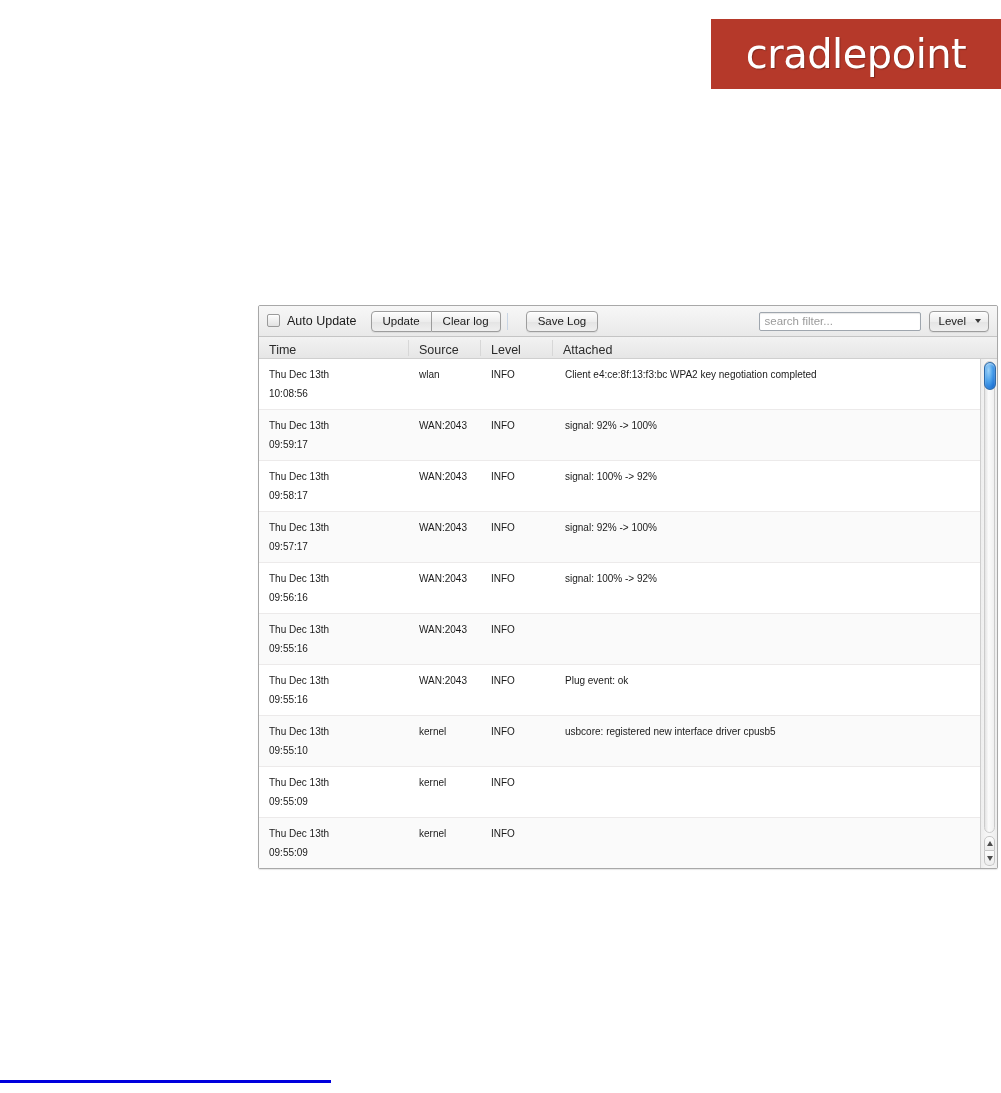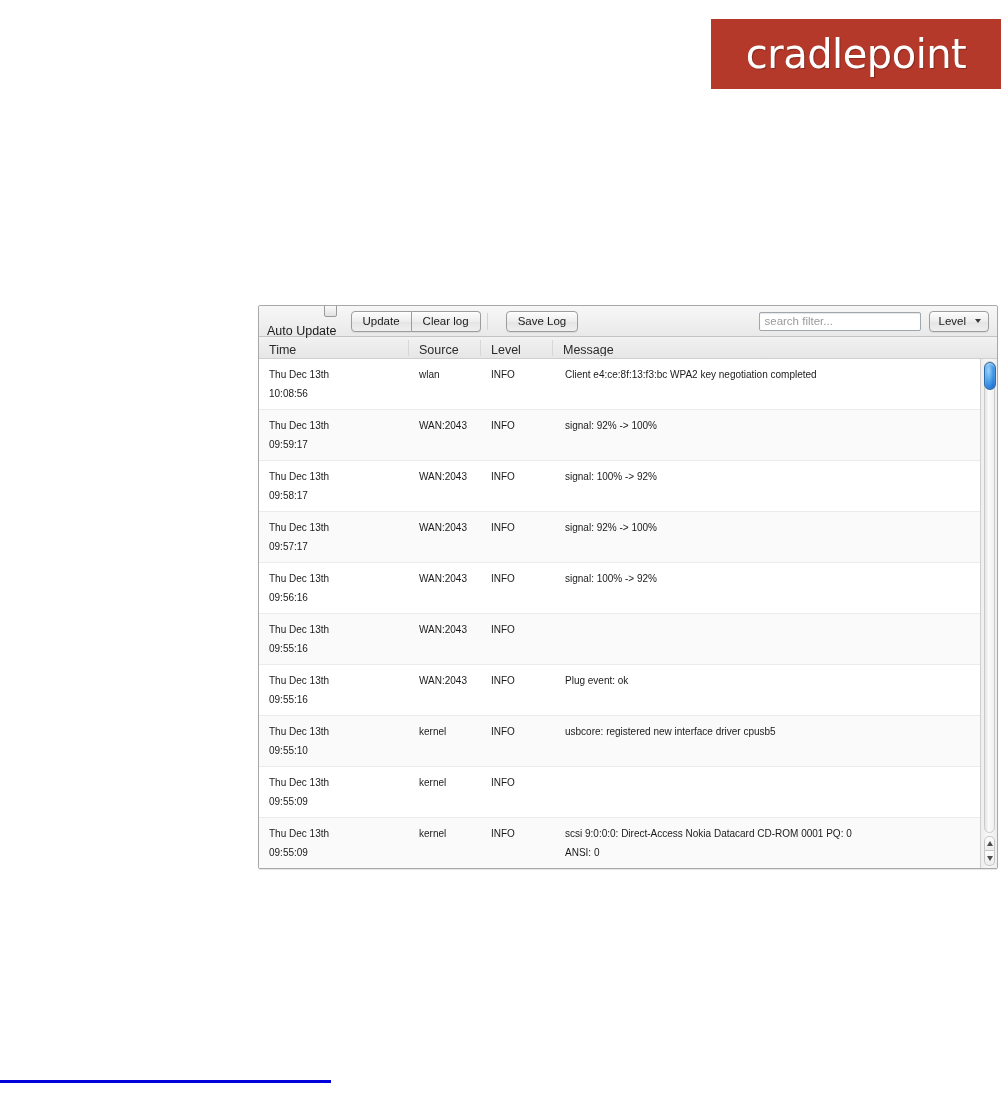--- a/index.html
+++ b/index.html
@@ -60,24 +60,23 @@
     background: linear-gradient(to bottom, #f7f7f7 0%, #e9e9e9 100%);
     border-bottom: 1px solid #c4c4c4;
     display: flex;
     align-items: center;
     padding: 0 8px;
     box-sizing: border-box;
   }
 
   .chk-wrap {
     display: flex;
-    align-items: flex-end;
+    align-items: flex-start;
     gap: 7px;
     margin-right: 14px;
-    flex-direction: column;
   }
   .checkbox {
     width: 13px;
     height: 13px;
     box-sizing: border-box;
     border: 1px solid #9a9a9a;
     border-radius: 2px;
     background: linear-gradient(to bottom, #fcfcfc 0%, #e2e2e2 100%);
     box-shadow: inset 0 1px 0 rgba(255,255,255,0.8);
   }
@@ -311,21 +310,21 @@
     <div id="level-dropdown">
       <span>Level</span>
       <span class="caret"></span>
     </div>
   </div>
 
   <div id="col-headers">
     <div class="ch c-time">Time</div>
     <div class="ch c-source">Source</div>
     <div class="ch c-level">Level</div>
-    <div class="ch c-message">Message</div>
+    <div class="ch c-message">Attached</div>
   </div>
 
   <div id="rows-viewport">
     <div id="rows-clip">
         <div class="row">
           <div class="cell c-time">Thu Dec 13th
 10:08:56</div>
           <div class="cell c-source">wlan</div>
           <div class="cell c-level">INFO</div>
           <div class="cell c-message">Client e4:ce:8f:13:f3:bc WPA2 key negotiation completed</div>
@@ -382,22 +381,20 @@
           <div class="cell c-time">Thu Dec 13th
 09:55:09</div>
           <div class="cell c-source">kernel</div>
           <div class="cell c-level">INFO</div>
         </div>
         <div class="row alt">
           <div class="cell c-time">Thu Dec 13th
 09:55:09</div>
           <div class="cell c-source">kernel</div>
           <div class="cell c-level">INFO</div>
-          <div class="cell c-message">scsi 9:0:0:0: Direct-Access Nokia Datacard CD-ROM 0001 PQ: 0
-ANSI: 0</div>
         </div>
       </div>
 
     <div id="scrollbar">
       <div id="sb-track"></div>
       <div id="sb-thumb"></div>
       <div class="sb-arrow" id="sb-arrow-up">
         <span class="tri-up"></span>
       </div>
       <div class="sb-arrow" id="sb-arrow-down">

